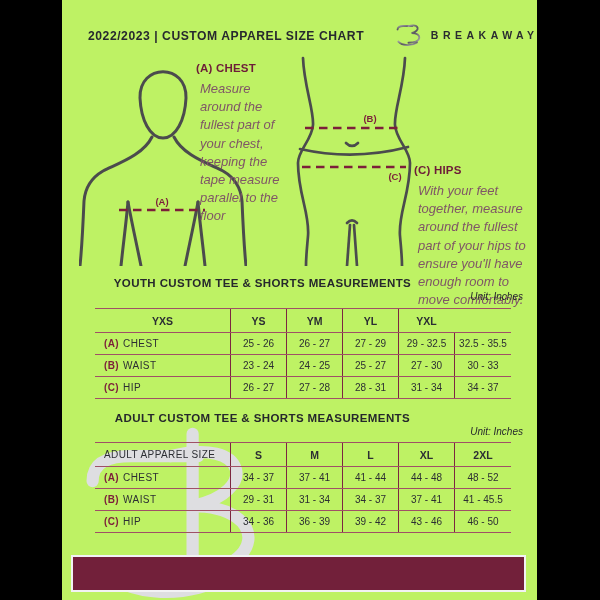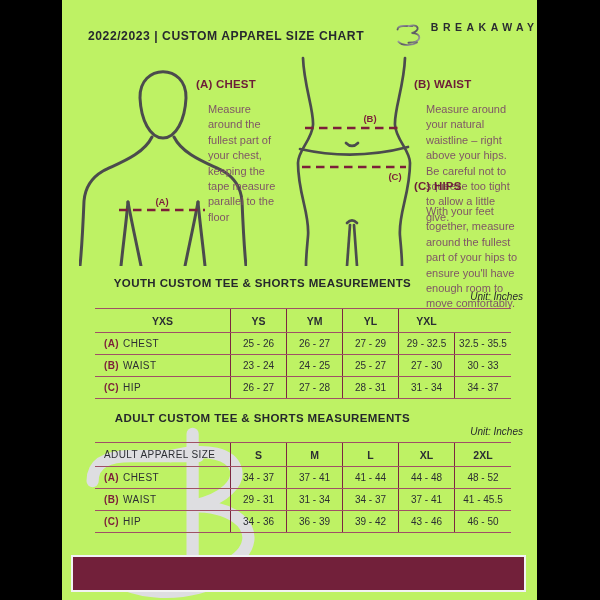--- a/index.html
+++ b/index.html
@@ -13,38 +13,38 @@
   }
   
   .header{
     position:absolute;left:26px;right:23px;top:20px;height:30px;
     display:flex;align-items:center;justify-content:space-between;
   }
   .header-title{
     font-weight:bold;font-size:13.5px;letter-spacing:.6px;color:#27292e;
     transform:scaleX(.9);transform-origin:left center;white-space:nowrap;
   }
-  .brand{display:flex;gap:6px;}
+  .brand{display:flex;align-items:center;gap:6px;}
   .brand svg{width:30px;height:28px;display:block;}
   .brand-name{font-weight:bold;font-size:10.5px;letter-spacing:4.5px;color:#2a2c30;}
   
   .torso{position:absolute;left:17px;top:56px;width:168px;height:210px;}
   .lowerbody{position:absolute;left:228px;top:56px;width:128px;height:210px;}
   .fig{fill:none;stroke:#4b4b4d;stroke-width:3;stroke-linecap:round;}
   .dash{fill:none;stroke:#7c1f3a;stroke-width:2.5;stroke-dasharray:8.5 5.5;}
   .dlabel{font:bold 9.5px "Liberation Sans",sans-serif;fill:#7c1f3a;text-anchor:middle;}
   .instr{position:absolute;width:104px;}
   .instr-chest{left:134px;top:62px;width:100px;}
   .instr-waist{left:352px;top:62px;width:116px;}
   .instr-hips{left:352px;top:164px;width:118px;}
   .instr h3{
-    margin:16px 0 6px 0;font-size:11.5px;font-weight:bold;color:#6d1d38;letter-spacing:.2px;
+    margin:0 0 6px 0;font-size:11.5px;font-weight:bold;color:#6d1d38;letter-spacing:.2px;
   }
   .instr p{
-    margin:12px;font-size:11px;line-height:1.4;color:#7f5666;
+    margin:4px;font-size:13px;font-style:italic;line-height:1.4;color:#7f5666;
   }
   
   .sec-title{
     position:absolute;left:0;width:401px;text-align:center;
     font-weight:bold;font-size:11.5px;letter-spacing:.4px;color:#26282c;
   }
   .sec-unit{
     position:absolute;left:0;width:461px;text-align:right;
     font-style:italic;font-size:10px;color:#26282c;
   }
@@ -137,24 +137,20 @@
     <path class="dash" d="M 15,72 L 113,72"></path>
     <text class="dlabel" x="80" y="66">(B)</text>
     <path class="dash" d="M 12,111 L 116,111"></path>
     <text class="dlabel" x="105" y="124">(C)</text>
   </svg>
 
   <div class="instr instr-chest">
     <h3>(A) CHEST</h3>
     <p>Measure around the fullest part of your chest, keeping the tape measure parallel to the floor</p>
   </div>
-  <div class="instr instr-waist">
-    <h3>(B) WAIST</h3>
-    <p>Measure around your natural waistline – right above your hips. Be careful not to squeeze too tight to allow a little give.</p>
-  </div>
   <div class="instr instr-hips">
     <h3>(C) HIPS</h3>
     <p>With your feet together, measure around the fullest part of your hips to ensure you'll have enough room to move comfortably.</p>
   </div>
 
   <div class="sec-title" style="top:277px">YOUTH CUSTOM TEE &amp; SHORTS MEASUREMENTS</div>
   <div class="sec-unit" style="top:291px">Unit: Inches</div>
 
   <div class="size-table" style="top:308px">
     <div class="t-row t-head">

